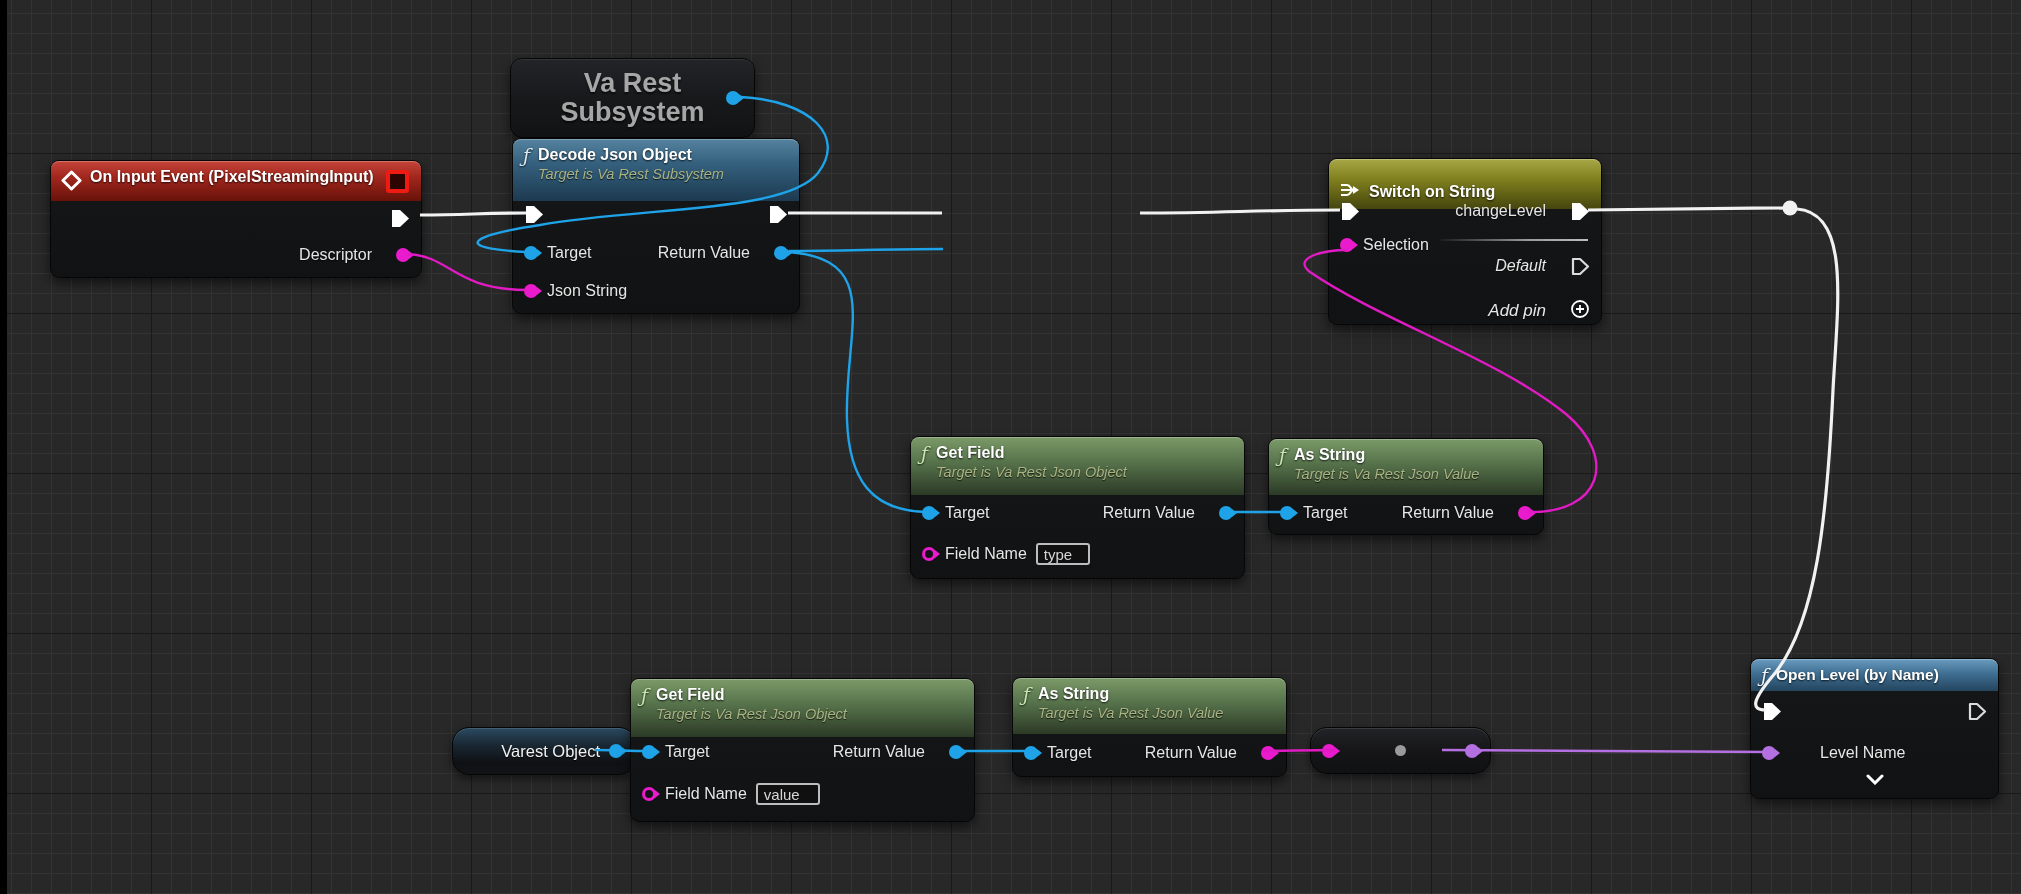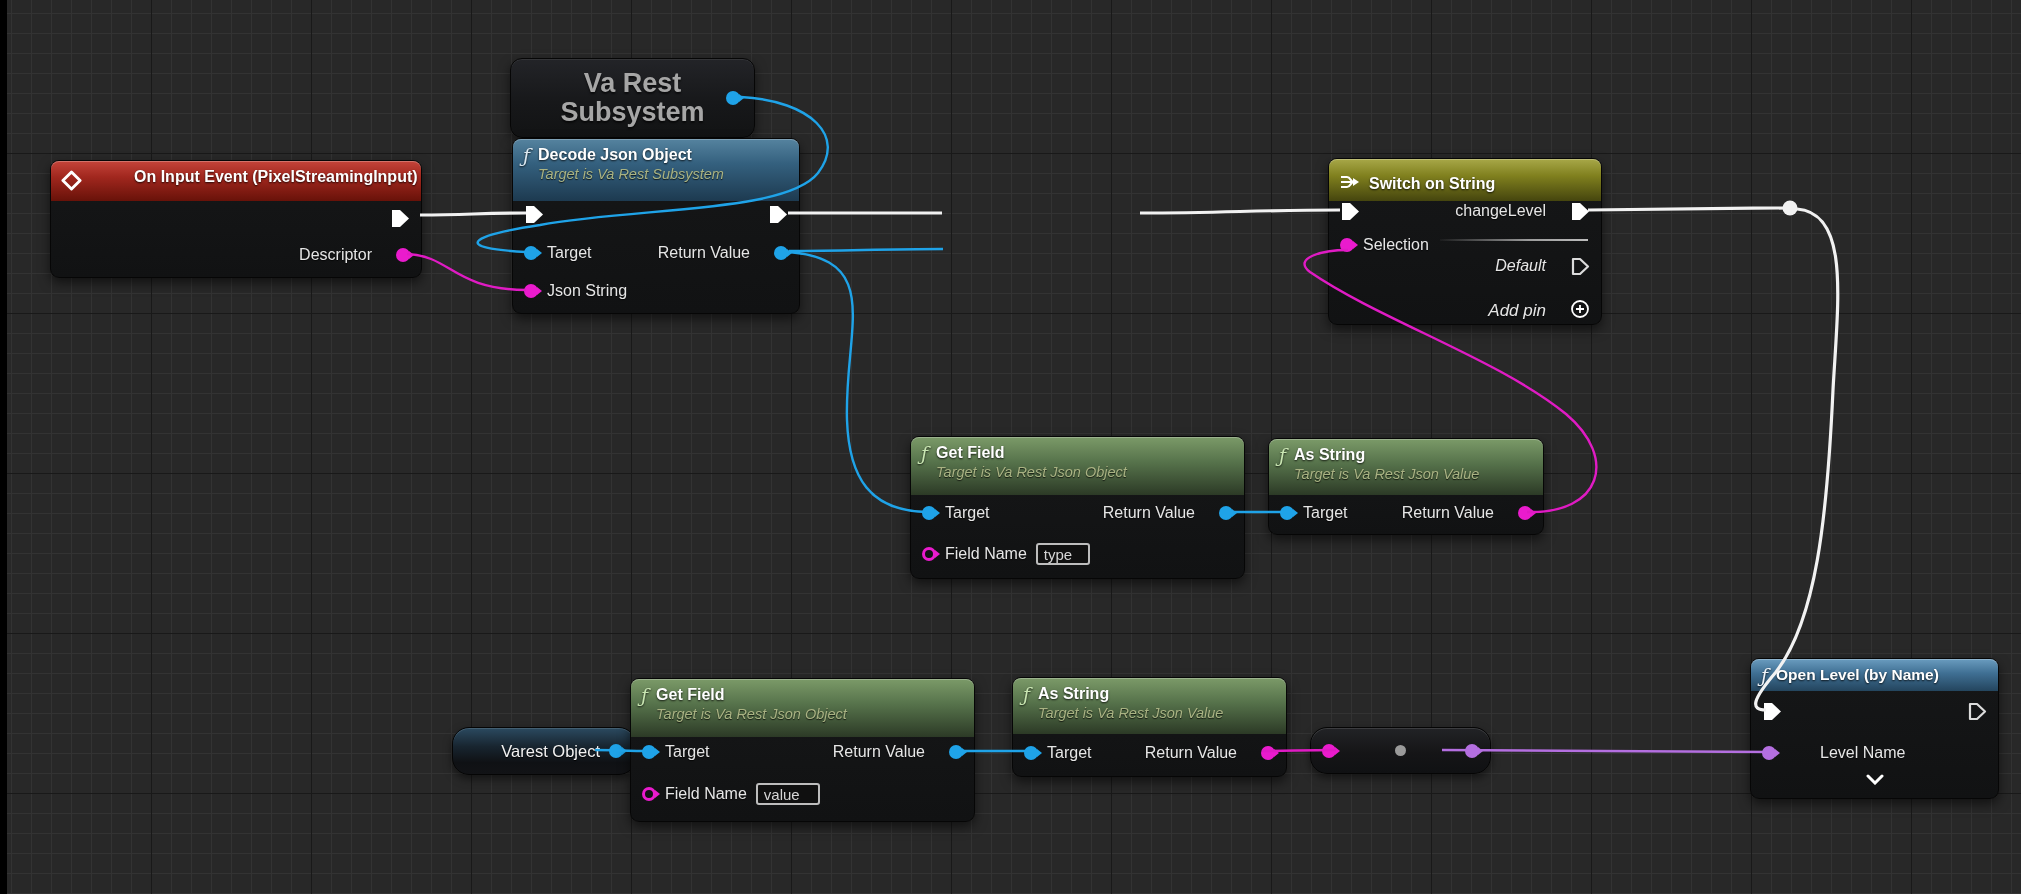--- a/index.html
+++ b/index.html
@@ -100,21 +100,21 @@
   <div id="left-edge"></div>
 
   <div class="node" style="left:50px;top:160px;width:370px;height:116px;">
     <div class="hdr hdr-event" style="height:34px;">
       <span style="margin-top:3px;">
         <svg width="21" height="21" viewBox="0 0 22 22">
             <path d="M11 2 L20 11 L11 20 L2 11 Z" fill="none" stroke="#fff" stroke-width="3" stroke-linejoin="round"></path>
           </svg>
       </span>
       <div class="titles">
-          <span class="t" style="font-size:16px;margin-left:44px;">On Input Event (PixelStreamingInput)</span>
+          <span class="t" style="font-size:16px;">On Input Event (PixelStreamingInput)</span>
         </div>
       <span class="sq-icon" style="margin-left:auto;"></span>
     </div>
     <div class="row r" style="top:42px;">
       <svg class="epin" width="20" height="19" viewBox="0 0 20 19">
           <path d="M2 1 h8 l9 8.5 -9 8.5 h-8 z" fill="#fff"></path>
         </svg>
     </div>
     <div class="row r" style="top:79px;">
       <span class="plabel">Descriptor</span>
@@ -155,21 +155,21 @@
       <span class="dpin c-blue"></span>
     </div>
     <div class="row l" style="top:137px;">
       <span class="dpin c-mag"></span>
       <span class="plabel">Json String</span>
     </div>
   </div>
 
 
   <div class="node" style="left:1328px;top:158px;width:272px;height:165px;">
-    <div class="hdr hdr-olive" style="height:34px;align-items:center;padding-top:8px;">
+    <div class="hdr hdr-olive" style="height:34px;align-items:center;padding-top:16px;">
       <span>
         <svg width="22" height="18" viewBox="0 0 22 18">
           <path d="M2 4 H8 M2 9 H8 M2 14 H8" stroke="#fff" stroke-width="2.2" fill="none"></path>
           <path d="M8 4 C12 4 11 9 15 9 M8 14 C12 14 11 9 15 9 M8 9 H15" stroke="#fff" stroke-width="2.2" fill="none"></path>
           <path d="M14 5 L20 9 L14 13 Z" fill="#fff"></path>
         </svg>
       </span>
       <div class="titles">
           <span class="t">Switch on String</span>
         </div>

